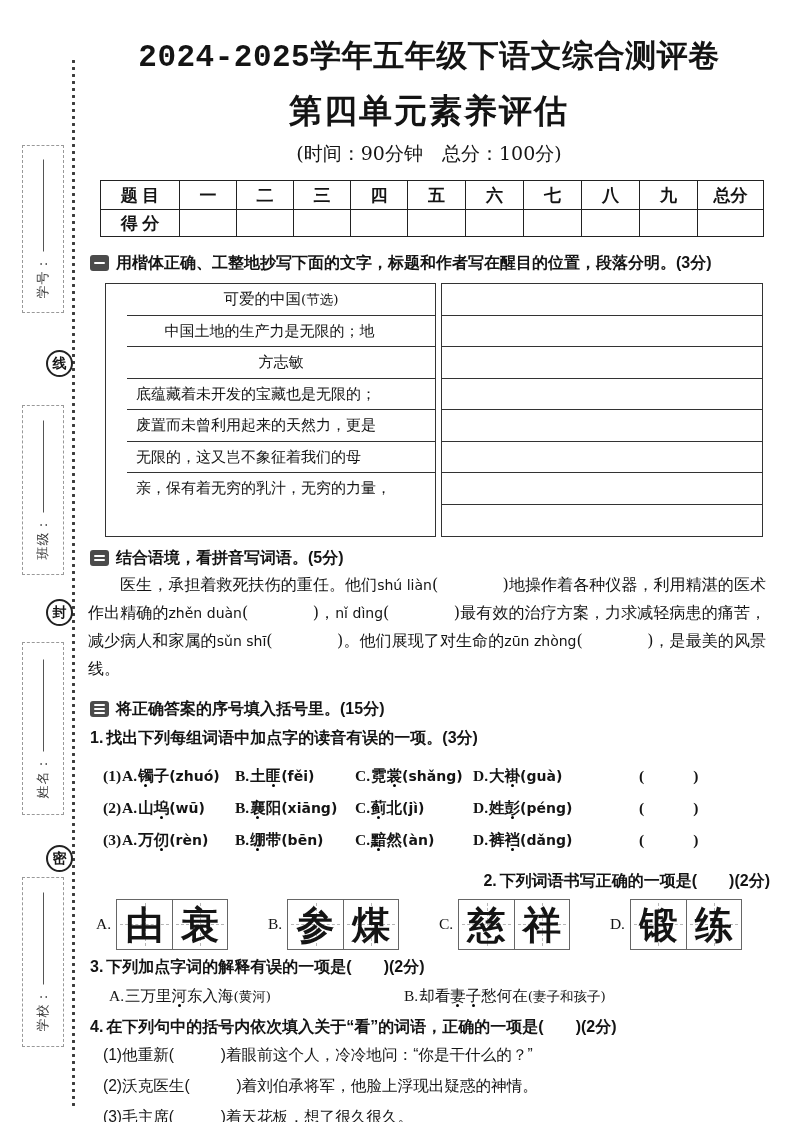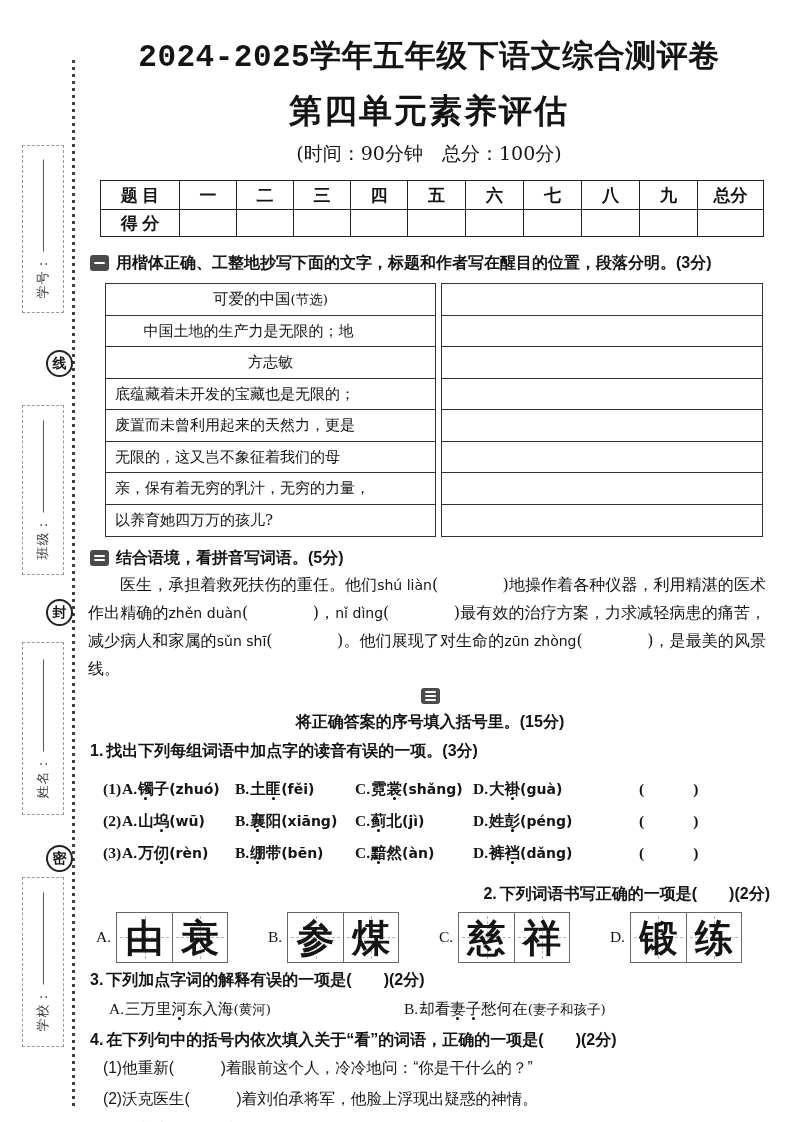--- a/index.html
+++ b/index.html
@@ -27,29 +27,29 @@
   .sub { font-size:19px; text-align:center; line-height:26px; margin-top:6px;
          font-family:"DejaVu Serif", serif; }
 
   table.score { border-collapse:collapse; table-layout:fixed; width:663px; margin:14px 0 0 12px;border-radius:23px; }
   table.score td { border:1.4px solid #222; text-align:center; font-weight:bold; font-size:17px; }
   table.score tr:first-child td { height:29px; }
   table.score tr:last-child td { height:27px; }
 
   .sec-head { display:flex; align-items:center; gap:7px; font-weight:bold; font-size:16px;
               margin-left:2px; line-height:22px; }
-  .sec-head.m1 { margin-top:15px;align-items:center; } .sec-head.m2 { margin-top:10px; } .sec-head.m3 { margin-top:6px;flex-direction:column; }
+  .sec-head.m1 { margin-top:15px;align-items:center; } .sec-head.m2 { margin-top:10px; } .sec-head.m3 { margin-top:16px; }
   .sec-icon { width:19px; height:16px; background:#4b4b4b; border-radius:3px; flex:none;
               display:inline-flex; flex-direction:column; align-items:center; justify-content:center; gap:2px; }
   .sec-icon i { display:block; width:11px; height:2.2px; background:#fff; border-radius:1px; }
 
   
   .copywrap { display:flex; gap:5px; margin:9px 0 0 17px; }
   .copybox { border:1.6px solid #333; background:#fff; }
-  .copybox.src { width:331px; } .copybox.dst { width:322px; }
+  .copybox.src { width:331px;padding-left:21px; } .copybox.dst { width:322px; }
   .copybox .row { height:31.5px; line-height:30px; border-bottom:1.2px solid #333;
                   padding:0 9px; font-size:15px; overflow:hidden; white-space:nowrap;
                   font-family:"DejaVu Serif", serif; }
   .copybox .row:last-child { border-bottom:none; }
   .copybox .row.c { text-align:center; }
   .copybox .row.hd { font-family:"Liberation Sans", sans-serif; font-size:15.5px; }
   .copybox .row.ind { text-indent:1.9em; }
 
   .passage { margin-top:2px; width:678px; font-size:16px; line-height:27px;
              font-family:"DejaVu Serif", serif; text-indent:2em; text-align:justify; }
@@ -183,21 +183,20 @@
     </div>
     <div class="copywrap">
       <div class="copybox src">
         <div class="row c hd"><span>可爱的中国</span><span class="note">(节选)</span></div>
         <div class="row ind">中国土地的生产力是无限的；地</div>
         <div class="row c">方志敏</div>
         <div class="row">底蕴藏着未开发的宝藏也是无限的；</div>
         <div class="row">废置而未曾利用起来的天然力，更是</div>
         <div class="row">无限的，这又岂不象征着我们的母</div>
         <div class="row">亲，保有着无穷的乳汁，无穷的力量，</div>
-        <div class="row">以养育她四万万的孩儿?</div>
       </div>
       <div class="copybox dst">
         <div class="row"></div>
         <div class="row"></div>
         <div class="row"></div>
         <div class="row"></div>
         <div class="row"></div>
         <div class="row"></div>
         <div class="row"></div>
         <div class="row"></div>

